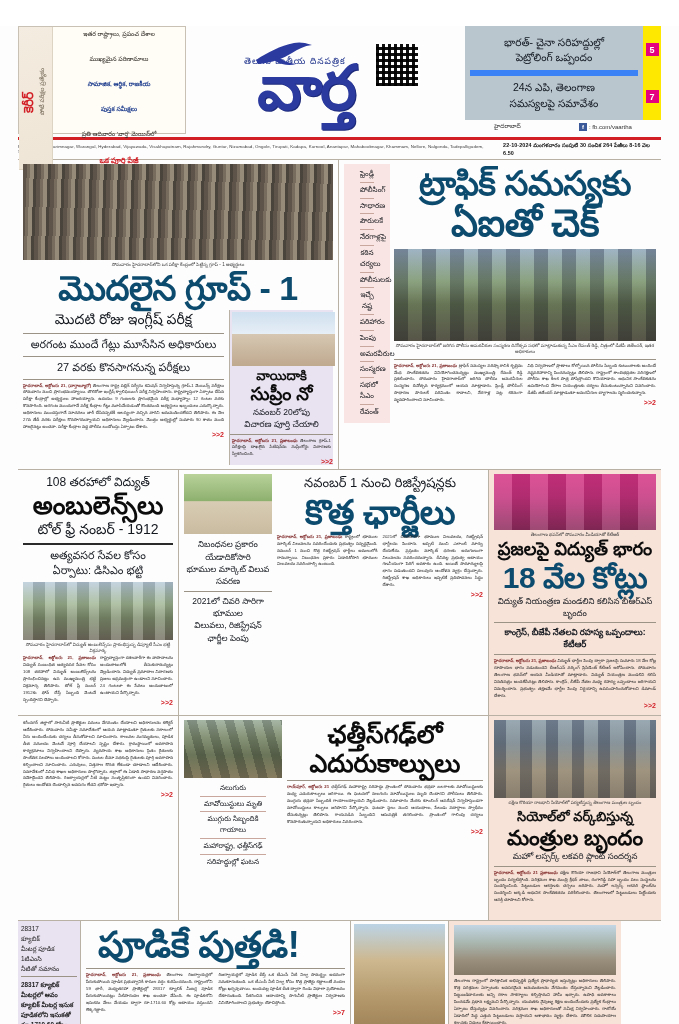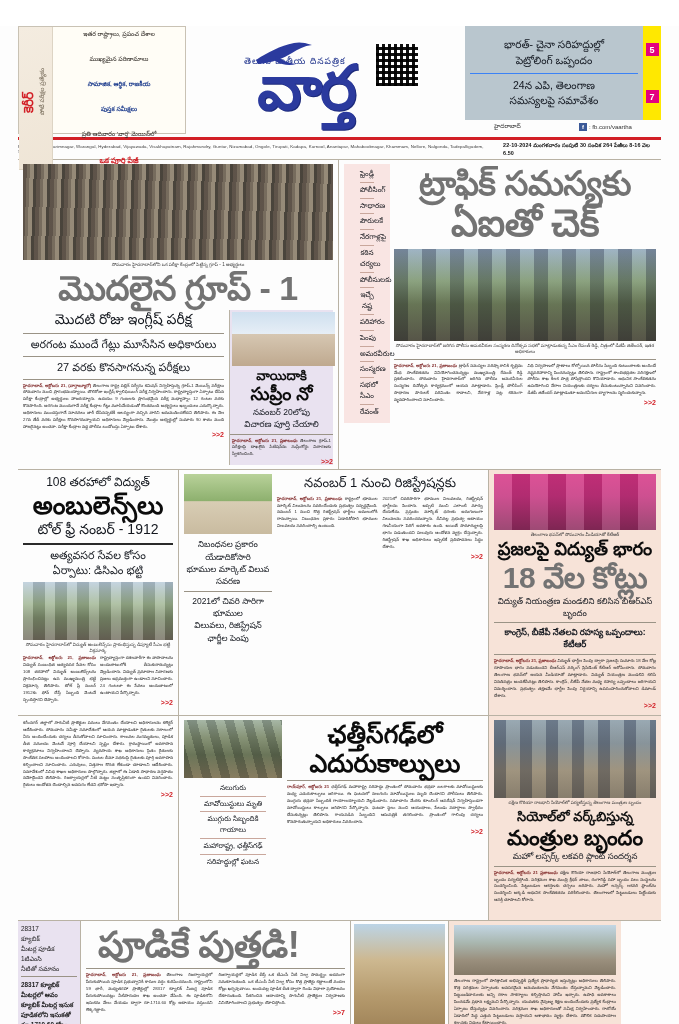--- a/index.html
+++ b/index.html
@@ -141,21 +141,21 @@
     justify-content: center;
     padding: 4px 5px;
   }
   .teaser-row {
     text-align: center;
     font-size: 10.5px;
     color: #11161f;
     line-height: 1.5;
     padding: 4px 0;
   }
-  .teaser-row + .teaser-row { border-top: 1px solid #3b82f6; }
+  .teaser-row + .teaser-row { border-top: 6px solid #3b82f6; }
   .teaser-nums {
     width: 18px;
     background: #ffe800;
     display: flex;
     flex-direction: column;
   }
   .tnum {
     flex: 1;
     display: flex;
     align-items: center;
@@ -261,21 +261,21 @@
       linear-gradient(180deg,#bcd4e6 0%,#cdb890 30%,#b59a6d 60%,#96794f 100%);
   }
   .ph-plant {
     background-image:
       linear-gradient(180deg,#c3d6e4 0%,#a9b7b0 35%,#9a8f7d 70%,#857a68 100%);
   }
 
   .caption { font-size: 4.6px; color: #3a3a3a; text-align: center; padding: 2px 0 1px; line-height: 1.3; }
 
   .kicker { font-size: 12px; text-align: center; color: #14181f; line-height: 1.4; }
-  .hed-xl { font-size: 34px; font-weight: bold; text-align: center; color: #737373; line-height: 1.12; letter-spacing: -0.5px; }
+  .hed-xl { font-size: 34px; font-weight: bold; text-align: center; color: #0c4a6e; line-height: 1.12; letter-spacing: -0.5px; }
   .hed-lg { font-size: 25px; font-weight: bold; text-align: center; color: #0c0c0c; line-height: 1.15; }
   .hed-md { font-size: 18px; font-weight: bold; text-align: center; color: #0c0c0c; line-height: 1.2; }
   .hed-sm { font-size: 13px; font-weight: bold; text-align: center; color: #111; line-height: 1.25; }
   .sub1 { font-size: 14px; text-align: center; color: #14181f; line-height: 1.4; }
   .sub2 { font-size: 11px; text-align: center; color: #14181f; line-height: 1.45; }
   .sub3 { font-size: 8.5px; text-align: center; color: #14181f; line-height: 1.45; }
   .rule-thin { border-top: 1px solid #9a9386; margin: 3px 0; }
   .rule-bold { border-top: 2px solid #2a2a2a; margin: 3px 0; }
 
   
@@ -491,20 +491,21 @@
           <div style="width:88px;">
             <div class="photo ph-field" style="height:60px;"></div>
             <div class="sub3" style="margin-top:4px;">నిబంధనల ప్రకారం యేడాదికోసారి</div>
             <div class="sub3">భూముల మార్కెట్ విలువ సవరణ</div>
             <div class="rule-thin"></div>
             <div class="sub3">2021లో చివరి సారిగా భూముల</div>
             <div class="sub3">విలువలు, రిజిస్ట్రేషన్ ఛార్జీల పెంపు</div>
           </div>
           <div style="flex:1;">
             <div class="kicker" style="font-size:13px;">నవంబర్ 1 నుంచి రిజిస్ట్రేషన్లకు</div>
+            <div class="hed-xl">కొత్త ఛార్జీలు</div>
             <div style="display:flex; gap:5px; margin-top:3px;">
               <div class="body-text" style="flex:1;">
                 <span class="lead">హైదరాబాద్, అక్టోబరు 21, ప్రజాబంధు</span>
                 రాష్ట్రంలో భూముల మార్కెట్ విలువలను సవరించేందుకు ప్రభుత్వం సన్నద్ధమైంది. నవంబర్ 1 నుంచి కొత్త రిజిస్ట్రేషన్ ఛార్జీలు అమలులోకి రానున్నాయి. నిబంధనల ప్రకారం ఏడాదికోసారి భూముల విలువలను సవరించాల్సి ఉంటుంది.
               </div>
               <div class="body-text" style="flex:1;">
                 2021లో చివరిసారిగా భూముల విలువలను, రిజిస్ట్రేషన్ ఛార్జీలను పెంచారు. అప్పటి నుంచి ఎలాంటి మార్పు చేయలేదు. ప్రస్తుతం మార్కెట్ ధరలకు అనుగుణంగా విలువలను సవరించనున్నారు. దీనివల్ల ప్రభుత్వ ఆదాయం గణనీయంగా పెరిగే అవకాశం ఉంది. అయితే సామాన్యులపై భారం పడుతుందని పలువురు ఆందోళన వ్యక్తం చేస్తున్నారు. రిజిస్ట్రేషన్ శాఖ అధికారులు ఇప్పటికే ప్రతిపాదనలు సిద్ధం చేశారు.
                 <span class="jump">&gt;&gt;2</span>
               </div>
             </div>

